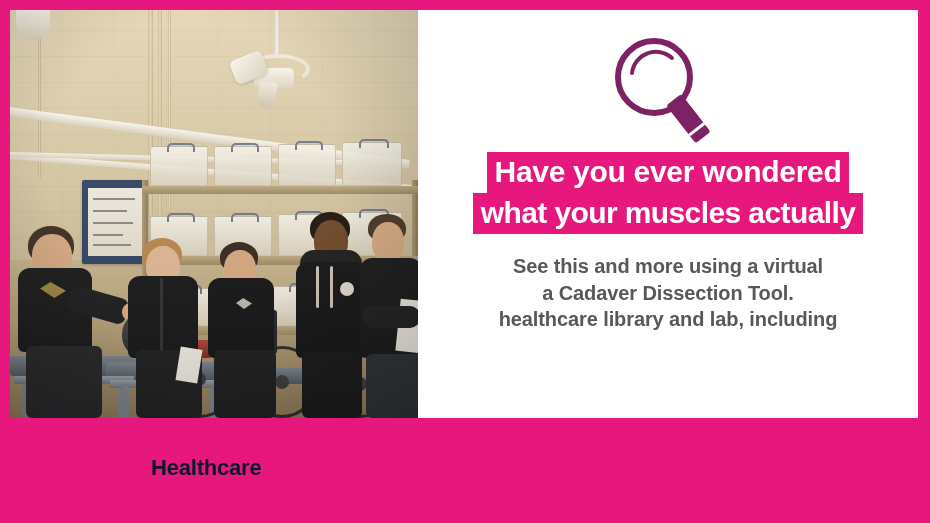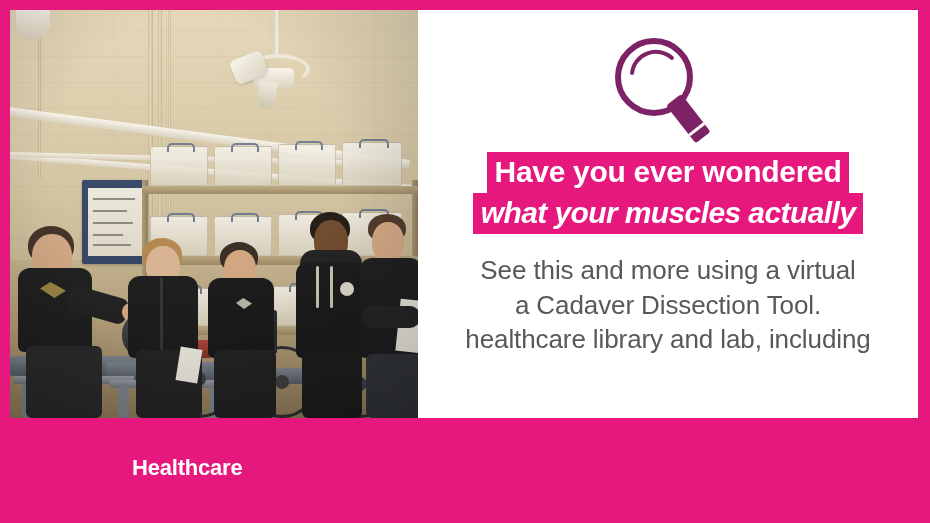--- a/index.html
+++ b/index.html
@@ -199,36 +199,36 @@
   #headline { width:100%; text-align:center; }
   .hl-line { display:block; line-height:0; margin:0; }
   .hl-line span {
     display:inline-block;
     background:#e6187e; color:#ffffff;
     font-size:30px; font-weight:bold; line-height:1.10;
     padding:3px 8px 5px 8px;
     letter-spacing:-.3px;
     white-space:nowrap;
   }
-  .hl-line:nth-child(2) span { letter-spacing:-.6px;font-style:italic; }
+  .hl-line:nth-child(2) span { letter-spacing:-.6px; }
 
   #subtext {
     margin-top:19px; width:100%;
     text-align:center; color:#58585b;
-    font-size:26px; font-weight:normal; line-height:1.33;
+    font-size:20px; font-weight:bold; line-height:1.33;
     letter-spacing:-.1px;
   }
   #subtext .st-line { display:block; white-space:nowrap; }
 
   
   #footer { position:absolute; left:0; top:418px; width:930px; height:105px;
     background:#e6187e; }
 
-  #dept-label { position:absolute; left:132px; top:455px;
-    color:#ffffff; font-size:22px; font-weight:bold; letter-spacing:-.2px; }
+  #dept-label { position:absolute; left:151px; top:455px;
+    color:#0f172a; font-size:22px; font-weight:bold; letter-spacing:-.2px; }
 
   #logo { position:absolute; left:595px; top:443px; width:150px;
     text-align:center; color:#ffffff; }
   #logo-oxford { font-size:14px; font-weight:bold; letter-spacing:2.6px;
     line-height:1; }
   #logo-brookes { font-family:"Liberation Serif", serif; font-weight:bold;
     font-size:33px; line-height:1.02; letter-spacing:.5px; margin-top:1px; }
   #logo-university { font-size:13.5px; font-weight:bold; letter-spacing:3.0px;
     line-height:1; margin-top:1px; }
 </style>

